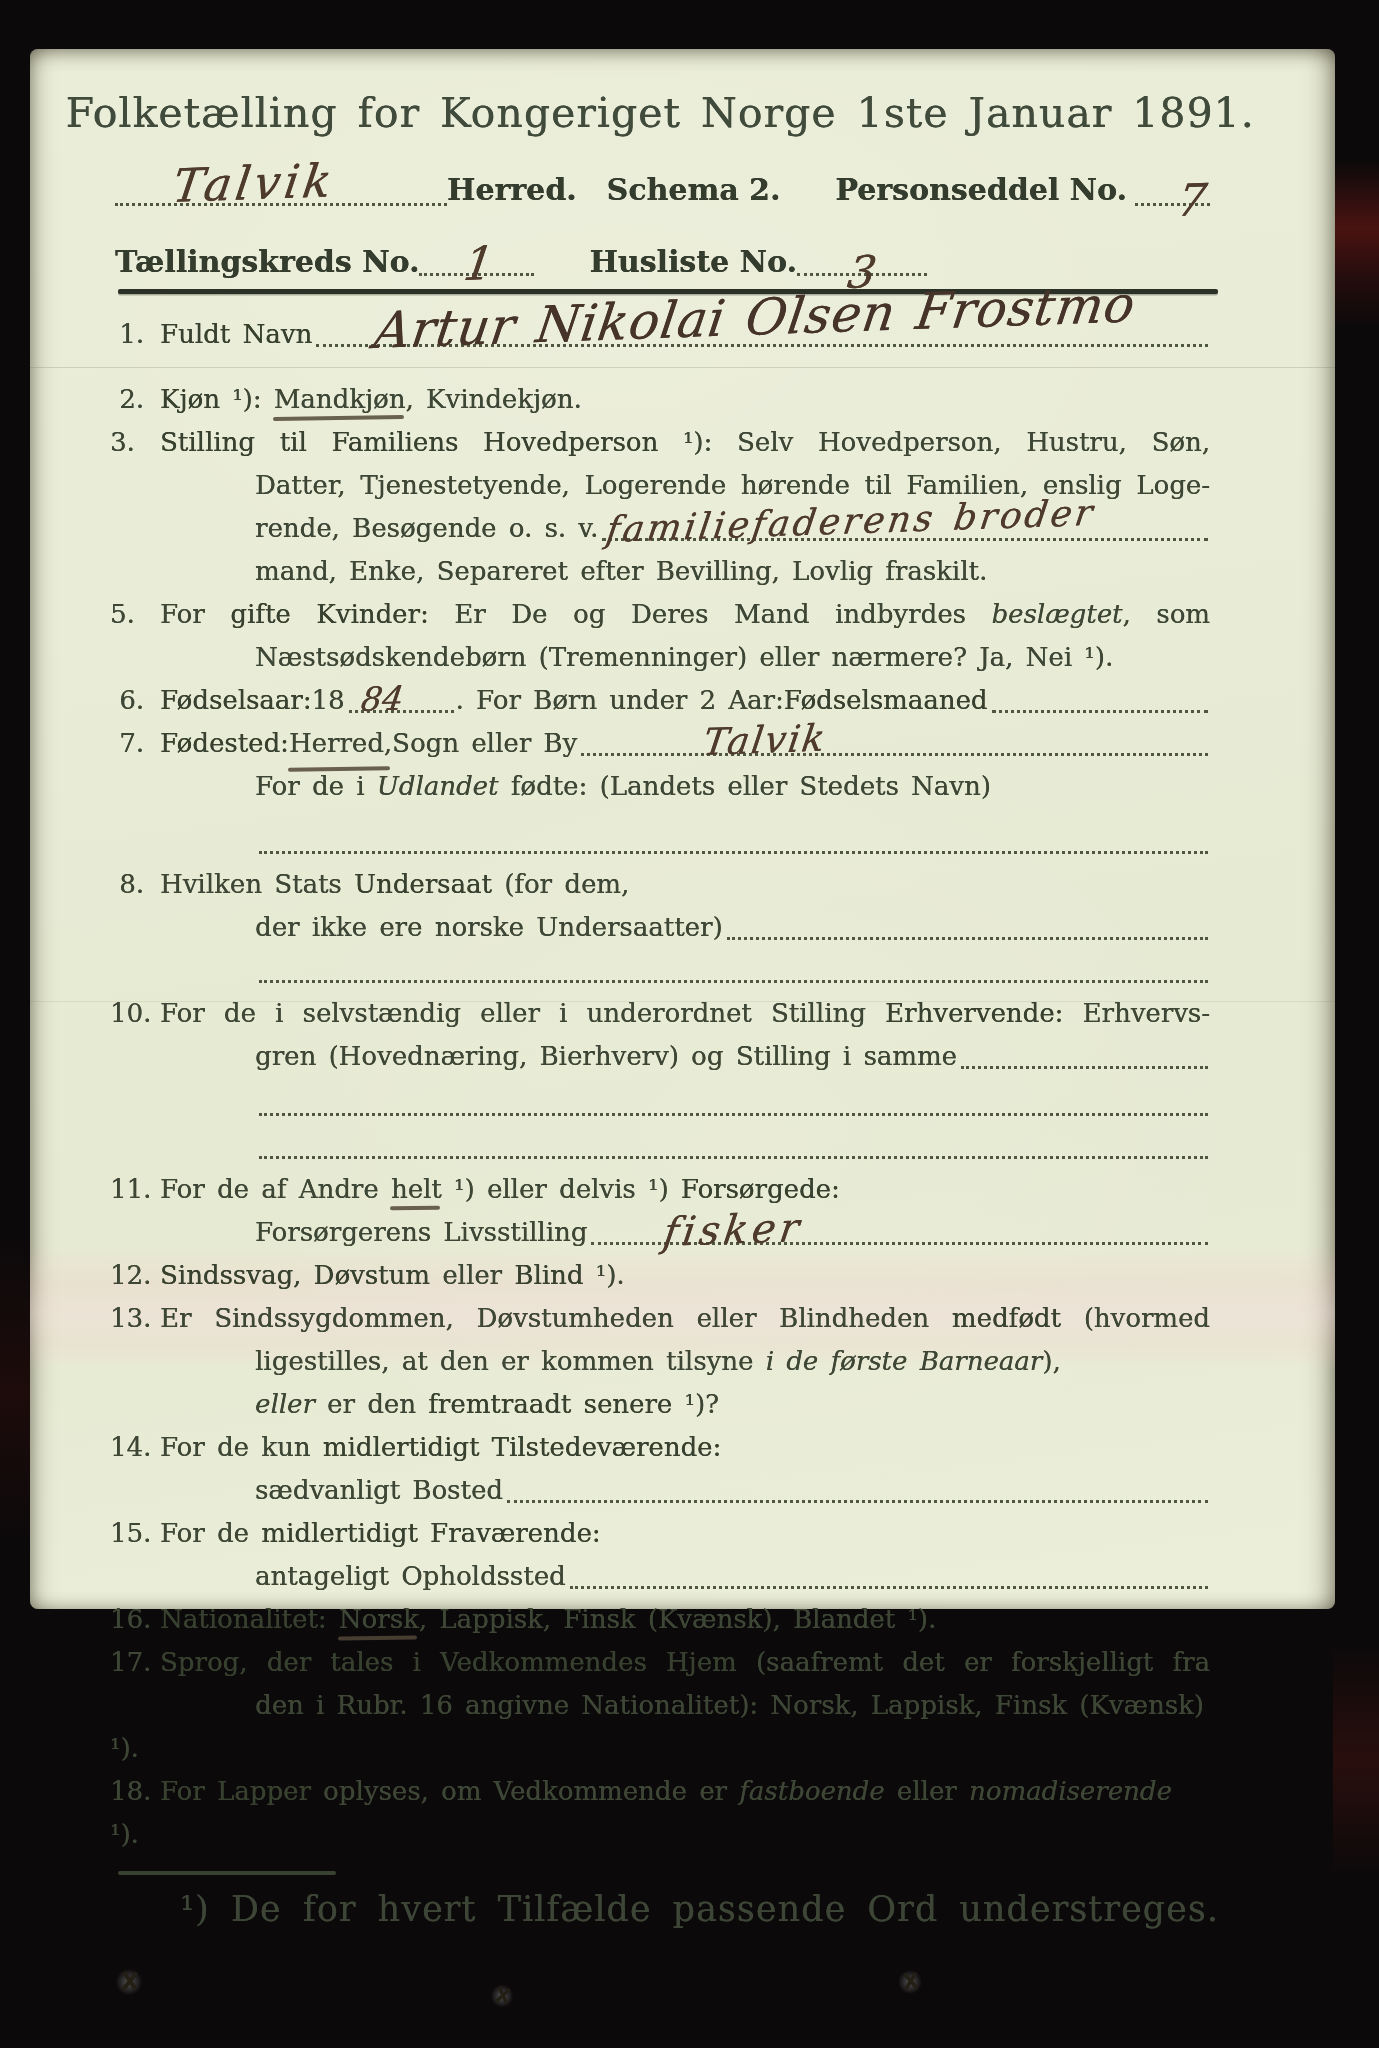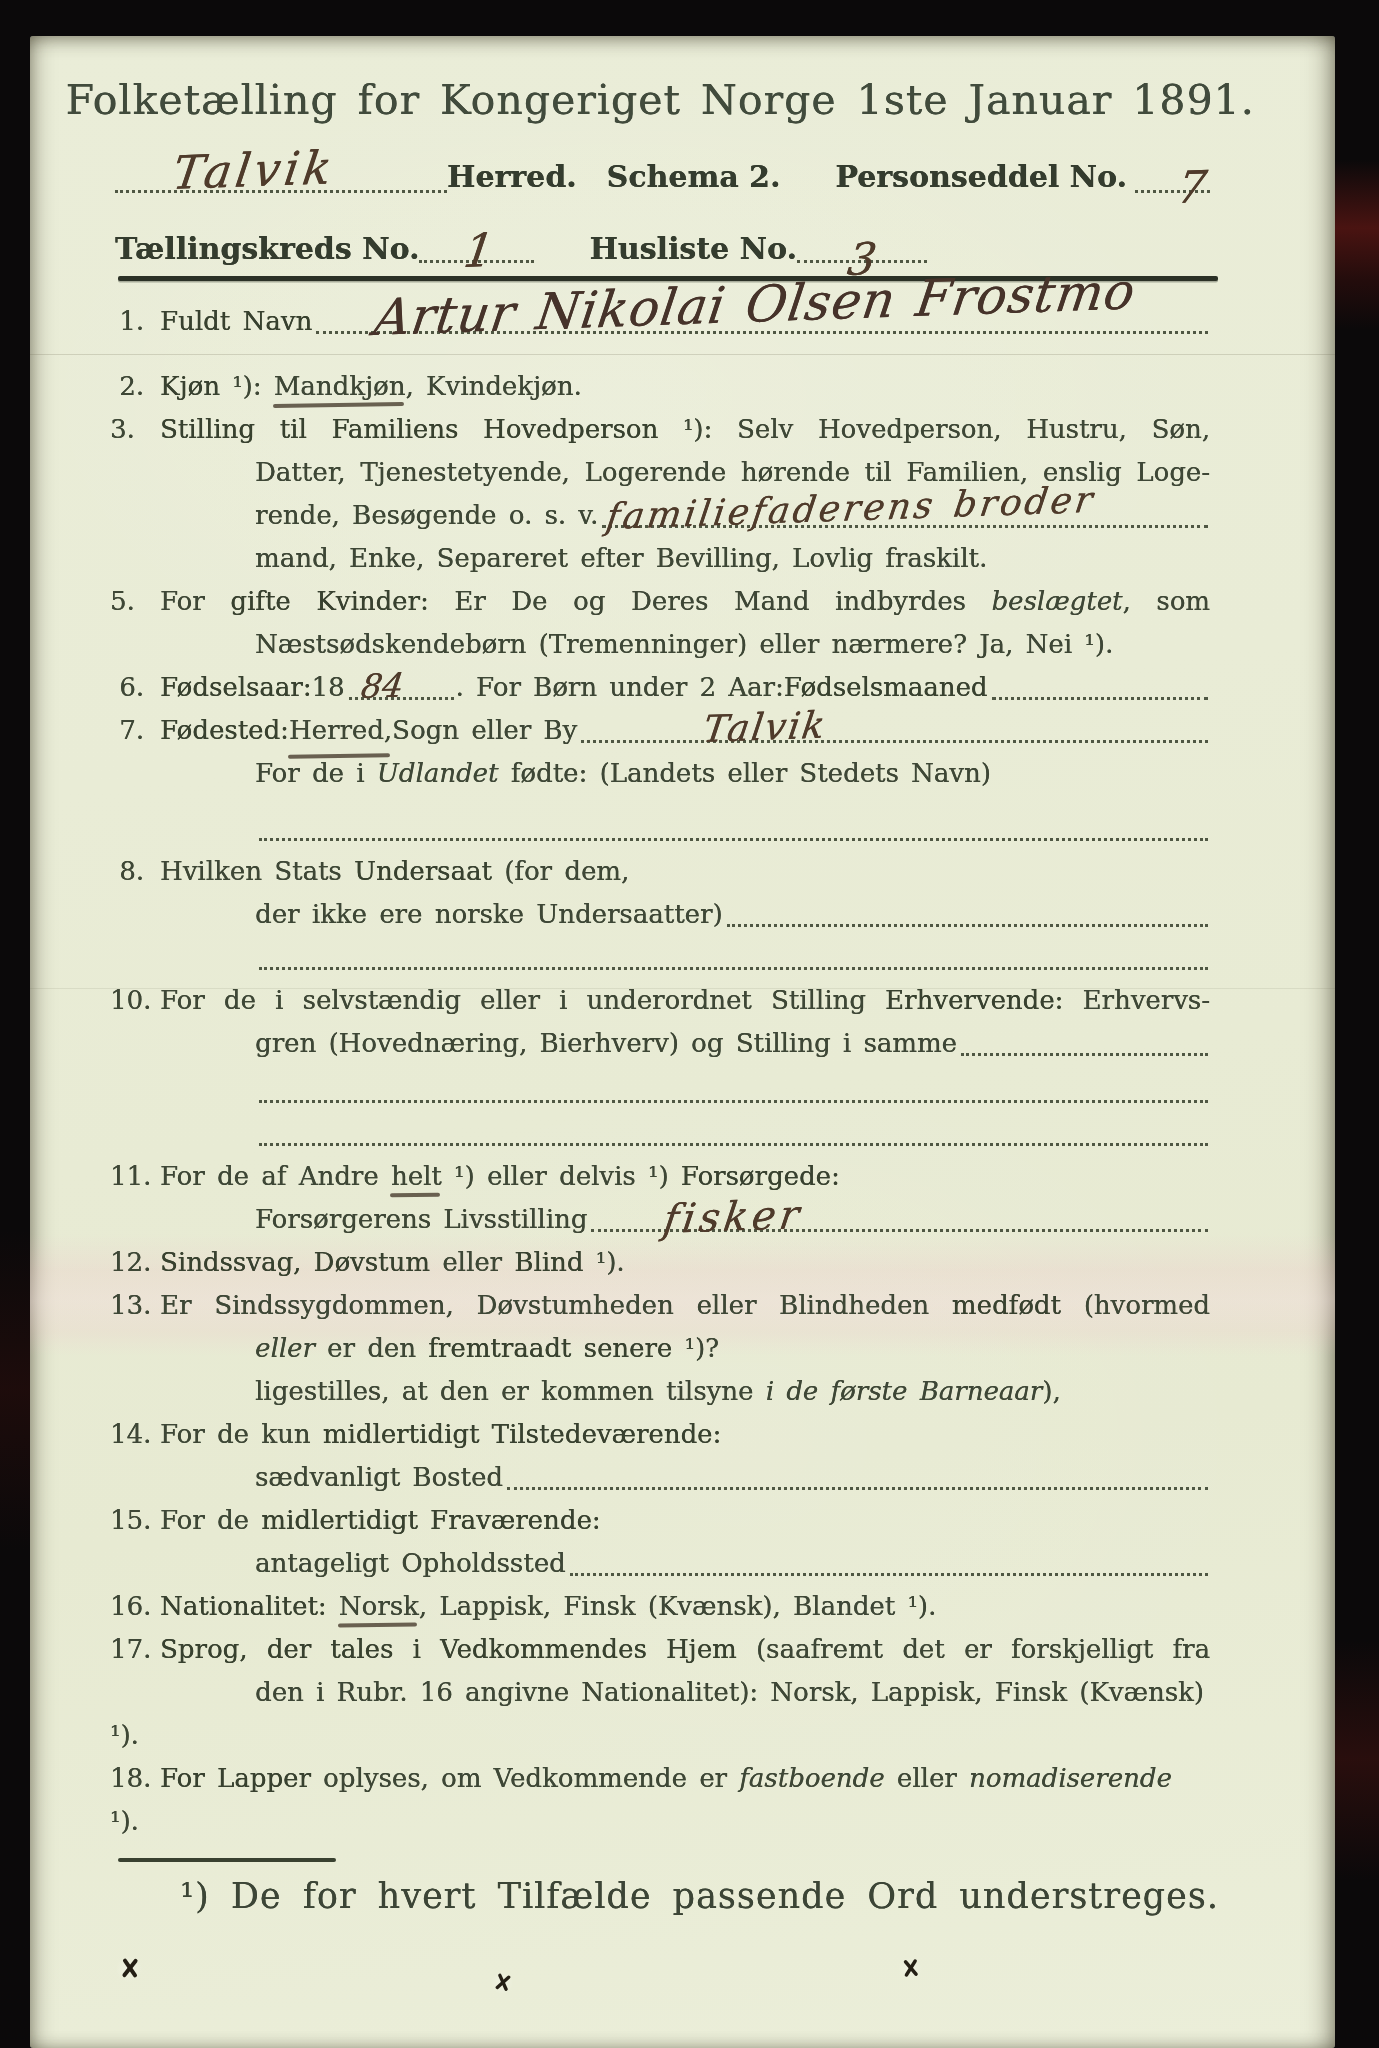--- a/index.html
+++ b/index.html
@@ -11,27 +11,27 @@
   
   .streak { position:absolute; pointer-events:none; }
   .streak.r1 { right:0; top:160px; width:46px; height:170px;
     background:linear-gradient(to bottom, transparent, rgba(150,32,26,.45) 40%, rgba(110,22,18,.25) 70%, transparent); }
   .streak.r2 { right:0; top:1640px; width:46px; height:240px;
     background:linear-gradient(to bottom, transparent, rgba(120,28,22,.28) 50%, transparent); }
   .streak.l1 { left:0; top:1230px; width:32px; height:320px;
     background:linear-gradient(to bottom, transparent, rgba(95,22,16,.22) 50%, transparent); }
 
   .paper {
-    position:absolute; left:30px; top:36px; width:1305px; height:2012px;
+    position:absolute; left:30px; top:49px; width:1305px; height:1560px;
     background:
       radial-gradient(ellipse 900px 500px at 45% 18%, rgba(255,255,255,.10), transparent 70%),
       radial-gradient(ellipse 800px 600px at 55% 70%, rgba(255,255,255,.07), transparent 70%),
       linear-gradient(173deg, #eaeDd8 0%, #e9ecd6 35%, #e7ead2 70%, #ebeed9 100%);
     background-color:#e9ecd6;
-    border-radius:3px;
+    border-radius:8px;
     box-shadow:
       inset 14px 0 22px -12px rgba(45,40,22,.5),
       inset -18px 0 26px -14px rgba(45,40,22,.55),
       inset 0 14px 20px -12px rgba(45,40,22,.45),
       inset 0 -10px 18px -12px rgba(45,40,22,.3);
     color:#3e4736;
   }
   .artifact { position:absolute; pointer-events:none; }
   .crease1 { left:0; top:318px; width:100%; height:1px; background:rgba(110,105,80,.22); }
   .crease2 { left:0; top:952px; width:100%; height:1px; background:rgba(110,105,80,.12); }
@@ -256,22 +256,22 @@
           <span class="fill">
             <span class="hw hw-fisker">fisker</span>
           </span>
         </div>
       </div>
       <div>
         <div class="line blk"><span class="numcell">12.</span><span class="seg s-b">Sindssvag, Døvstum</span><span class="seg s-r"> eller </span><span class="seg s-b">Blind</span><span class="seg s-r"> ¹).</span></div>
       </div>
       <div>
         <div class="line blk j"><span class="numcell">13.</span><span class="seg s-r">Er Sindssygdommen, Døvstumheden eller Blindheden </span><span class="seg s-b">medfødt</span><span class="seg s-r"> (hvormed</span></div>
+        <div class="line blk"><span class="numcell w2"></span><span class="seg s-r">ligestilles, at den er kommen tilsyne </span><span class="seg s-i">i de første Barneaar</span><span class="seg s-r">),</span></div>
         <div class="line blk"><span class="numcell w2"></span><span class="seg s-i">eller</span><span class="seg s-r"> er den </span><span class="seg s-b">fremtraadt senere</span><span class="seg s-r"> ¹)?</span></div>
-        <div class="line blk"><span class="numcell w2"></span><span class="seg s-r">ligestilles, at den er kommen tilsyne </span><span class="seg s-i">i de første Barneaar</span><span class="seg s-r">),</span></div>
       </div>
       <div>
         <div class="line blk"><span class="numcell">14.</span><span class="seg s-r">For de kun </span><span class="seg s-b">midlertidigt Tilstedeværende:</span></div>
         <div class="line flex">
           <span class="numcell w2"></span>
           <span class="seg s-r">sædvanligt Bosted</span>
           <span class="fill"></span>
         </div>
       </div>
       <div>

